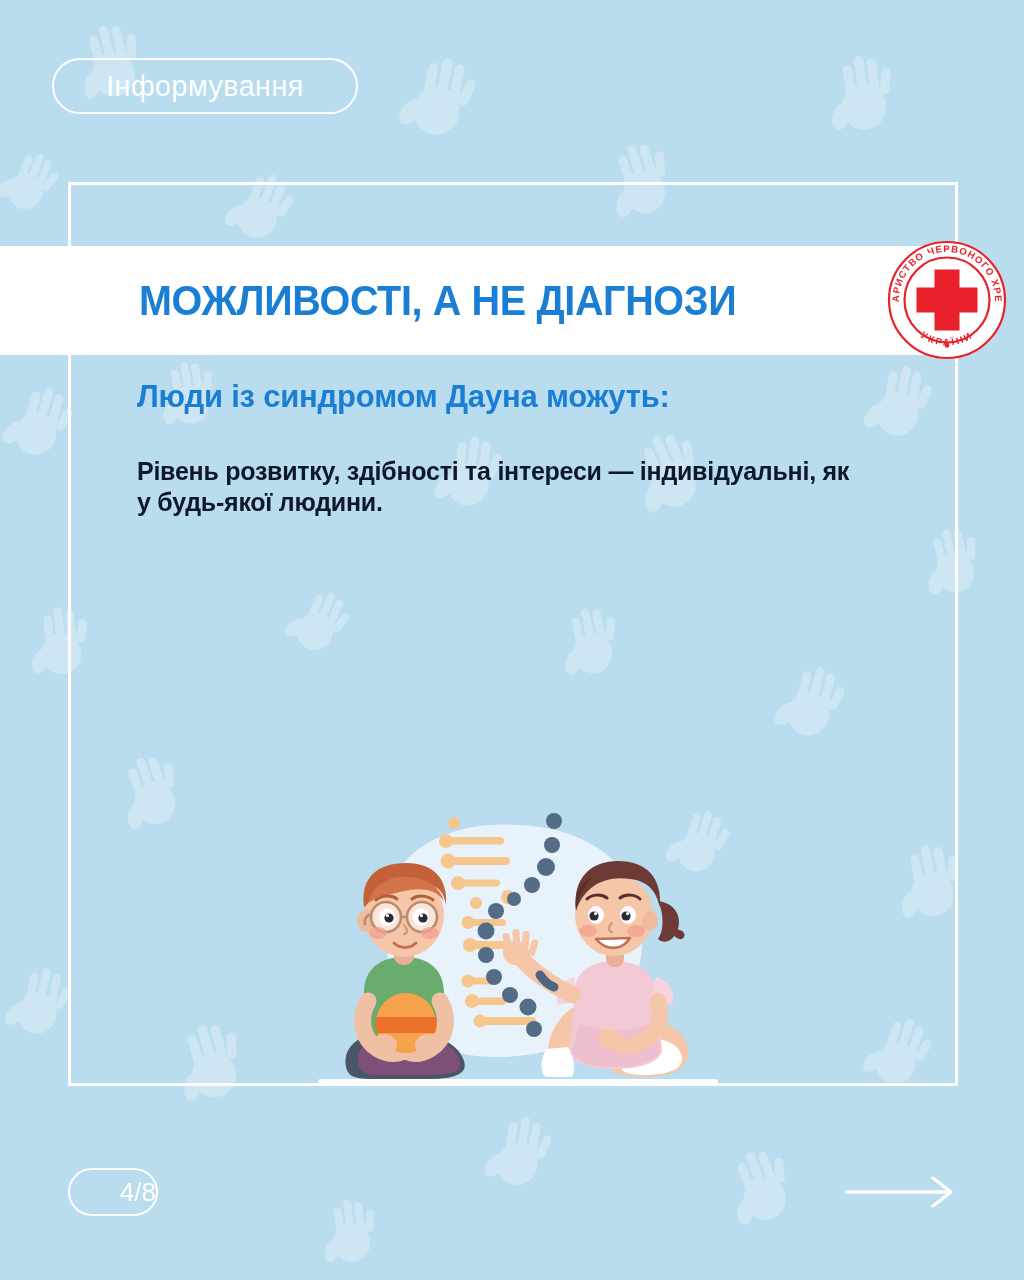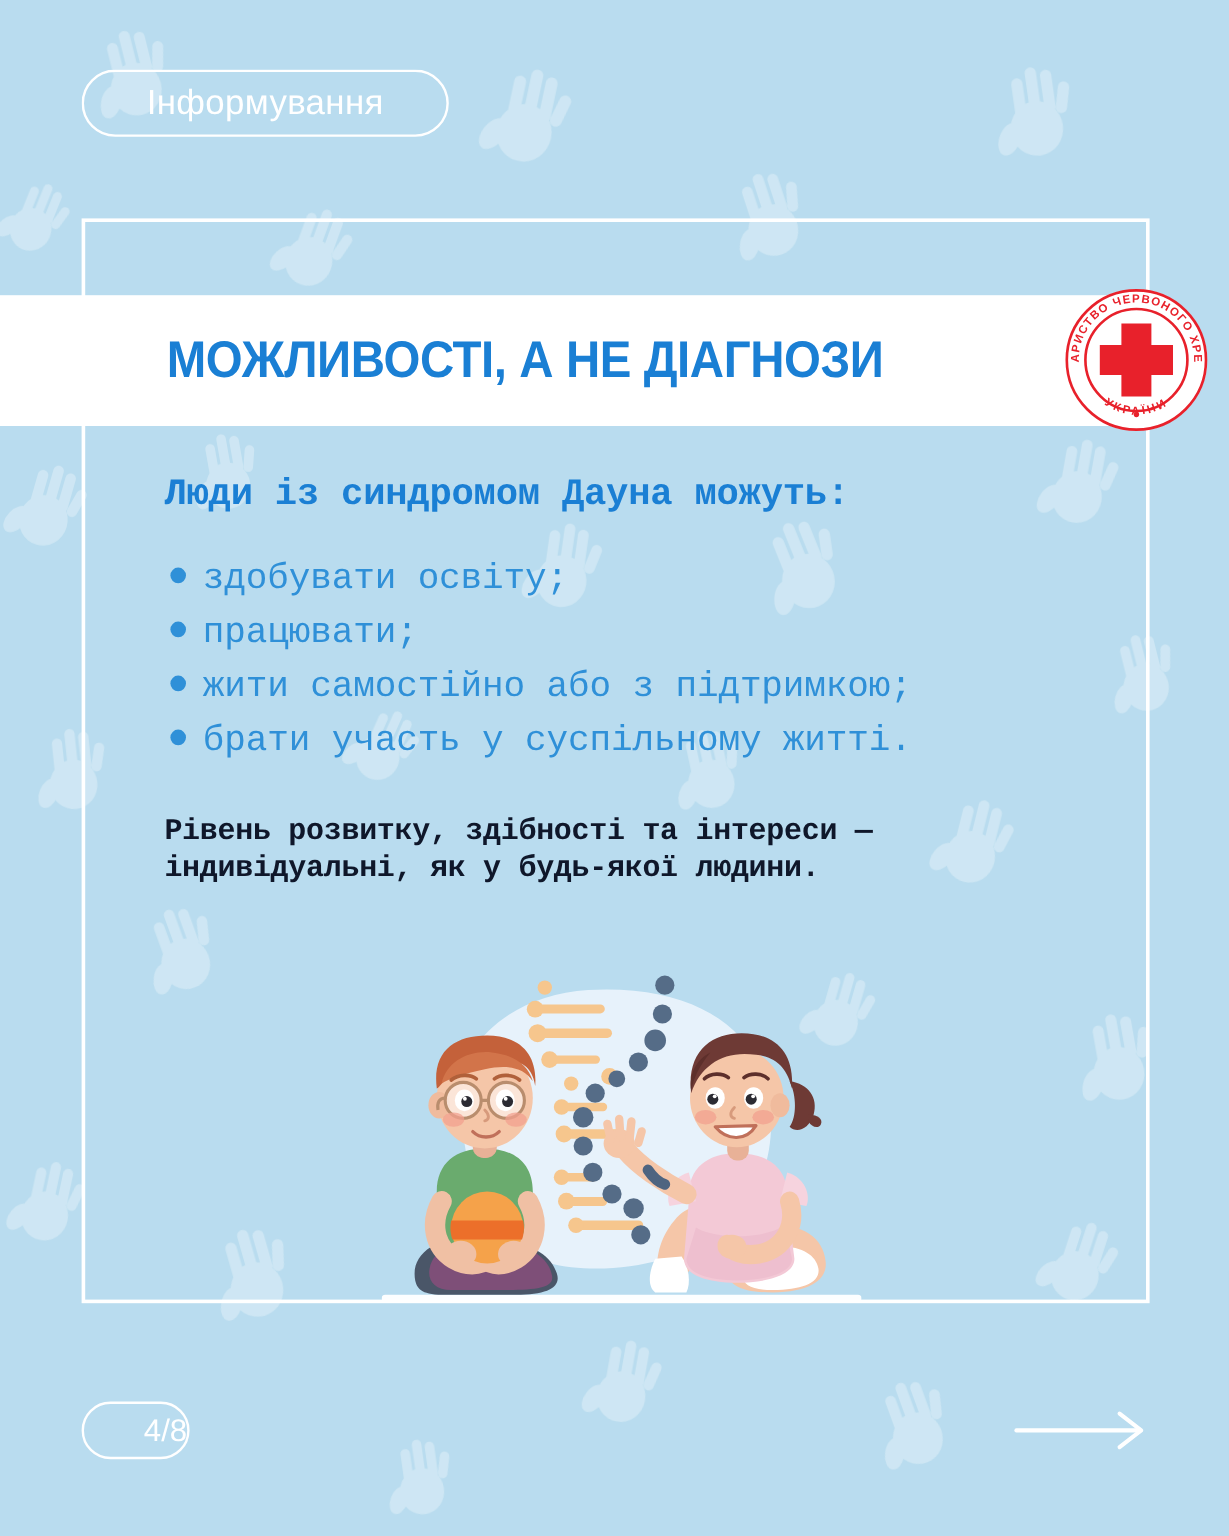--- a/index.html
+++ b/index.html
@@ -32,21 +32,21 @@
     position: absolute;
     inset: 0;
     z-index: 0;
     pointer-events: none;
     opacity: 1;
   }
 
   
   .badge-pill {
     position: absolute;
-    left: 68px;
+    left: 52px;
     top: 58px;
     width: 306px;
     height: 56px;
     border: 2.5px solid #ffffff;
     border-radius: 30px;
     display: flex;
     align-items: center;
     justify-content: center;
     z-index: 6;
   }
@@ -102,24 +102,23 @@
     width: 122px;
     height: 122px;
     z-index: 5;
   }
   .emblem svg { display: block; width: 122px; height: 122px; }
 
   
   .content {
     position: absolute;
     left: 137px;
-    top: 396px;
+    top: 380px;
     width: 760px;
     z-index: 3;
-    font-family: Liberation Mono, monospace;
   }
 
   .lead {
     color: #1a7fd4;
     font-size: 31px;
     font-weight: 700;
     line-height: 1.12;
     letter-spacing: -0.2px;
     margin-bottom: 34px;
   }
@@ -283,38 +282,20 @@
       </g>
       <circle cx="61" cy="106.5" r="2.2" fill="#e8212b"></circle>
       <path d="M48.5,30.5 h25 v18 h18 v25 h-18 v18 h-25 v-18 h-18 v-25 h18 z" fill="#e8212b"></path>
     </svg>
   </div>
 
   <div class="content">
 
     <p class="lead">Люди із синдромом Дауна можуть:</p>
 
-    <ul class="bullets">
-      <li class="bullet-row">
-        <span class="bullet-dot"></span>
-        <span class="bullet-text">здобувати освіту;</span>
-      </li>
-      <li class="bullet-row">
-        <span class="bullet-dot"></span>
-        <span class="bullet-text">працювати;</span>
-      </li>
-      <li class="bullet-row">
-        <span class="bullet-dot"></span>
-        <span class="bullet-text">жити самостійно або з підтримкою;</span>
-      </li>
-      <li class="bullet-row">
-        <span class="bullet-dot"></span>
-        <span class="bullet-text">брати участь у суспільному житті.</span>
-      </li>
-    </ul>
 
     <p class="closing">Рівень розвитку, здібності та інтереси — індивідуальні, як у будь-якої людини.</p>
   </div>
 
   <div class="illustration">
     <svg viewBox="0 0 400 290" aria-hidden="true">
 
       <path d="M66,132 C52,72 104,24 172,20 C244,16 292,40 312,78
                C334,118 328,184 288,218 C246,254 150,266 106,232
                C74,208 74,168 66,132 Z" fill="#e7f2fb"></path>

